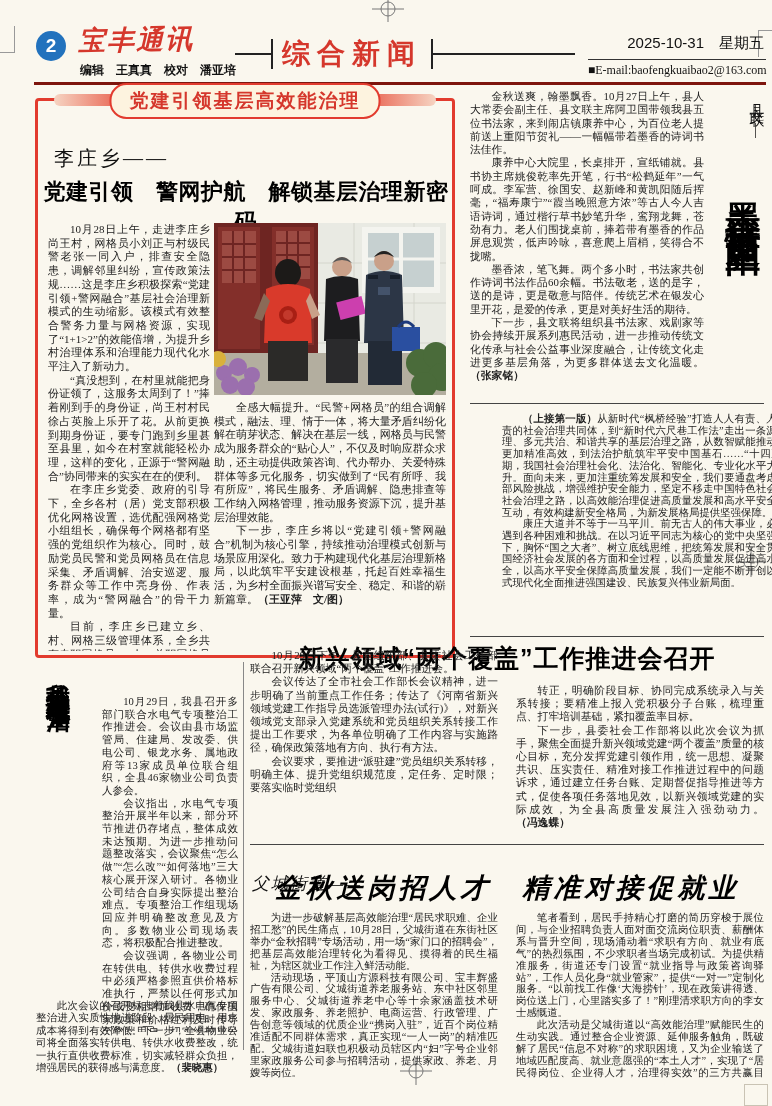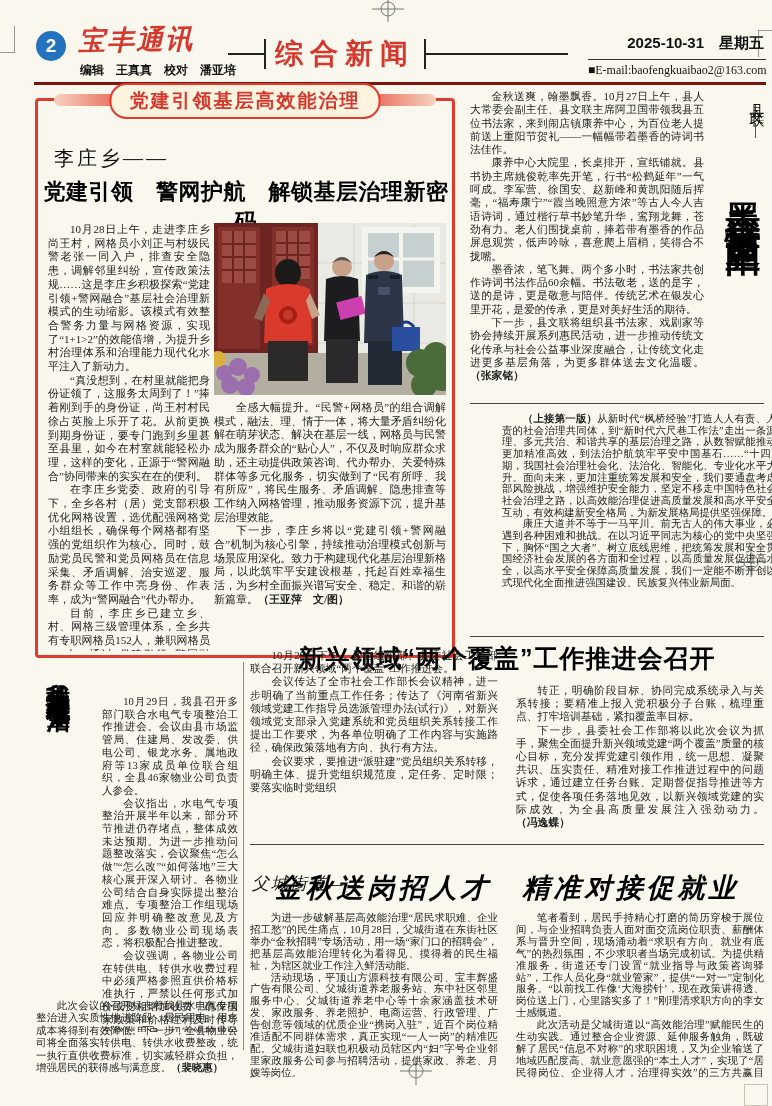--- a/index.html
+++ b/index.html
@@ -15,25 +15,25 @@
   #mark-tl{left:0;top:26px;width:14px;height:26px;border-right:1px solid #999;border-bottom:1px solid #999;}
   #mark-tr{right:0;top:30px;width:13px;height:26px;border-left:1px solid #999;border-top:1px solid #999;}
   #mark-br{left:744px;top:1084px;width:22px;height:20px;border:1px solid #c9c3b4;}
 
   
   #page-circle{position:absolute;left:36px;top:31px;width:30px;height:30px;border-radius:50%;
     background:#2272bd;color:#fff;font-weight:bold;font-size:19px;display:flex;align-items:center;justify-content:center;}
   #masthead{position:absolute;left:78px;top:22px;font-style:italic;font-weight:bold;font-size:27px;
     color:#d5372c;letter-spacing:2px;transform:rotate(-1deg);}
   #staff-line{position:absolute;left:80px;top:62px;font-weight:bold;font-size:12px;color:#111;}
-  #section-wrap{position:absolute;left:228px;top:34px;width:340px;height:40px;display:flex;align-items:center;justify-content:center;}
+  #section-wrap{position:absolute;left:235px;top:34px;width:340px;height:40px;display:flex;align-items:center;justify-content:center;}
   .hline{height:2px;background:#222;}
   .vbar{width:2px;height:30px;background:#222;}
   #section-title{font-weight:bold;font-size:28px;color:#d5372c;letter-spacing:7px;padding:0 9px;white-space:nowrap;}
-  #issue-date{position:absolute;right:8px;top:34px;width:200px;text-align:right;font-weight:bold;font-size:15px;color:#111;}
+  #issue-date{position:absolute;right:8px;top:34px;width:200px;text-align:right;font-weight:normal;font-size:15px;color:#111;}
   #date-rule{position:absolute;left:588px;top:59px;width:178px;height:1px;background:#333;}
   #email-line{position:absolute;left:588px;top:63px;font-size:12px;color:#111;}
   #header-rule{position:absolute;left:34px;top:82px;width:732px;height:3px;background:#7d150d;}
 
   
   .body-text{text-align:justify;overflow:hidden;}
   .body-text p{margin:0;text-indent:2em;}
   .byline{font-weight:bold;white-space:nowrap;}
 
   
@@ -129,21 +129,21 @@
   <div id="lead-box">
     <div class="badge-bar" id="badge-bar-left"></div>
     <div class="badge-bar" id="badge-bar-right"></div>
     <div id="lead-badge" class="sans">党建引领基层高效能治理</div>
     <div id="lead-kicker">李庄乡——</div>
     <div id="lead-headline" class="sans">党建引领　警网护航　解锁基层治理新密码</div>
 
     <div id="lead-col1" class="body-text">
         <p>10月28日上午，走进李庄乡尚王村，网格员小刘正与村级民警老张一同入户，排查安全隐患，调解邻里纠纷，宣传政策法规……这是李庄乡积极探索“党建引领+警网融合”基层社会治理新模式的生动缩影。该模式有效整合警务力量与网格资源，实现了“1+1&gt;2”的效能倍增，为提升乡村治理体系和治理能力现代化水平注入了新动力。</p>
         <p>“真没想到，在村里就能把身份证领了，这服务太周到了！”捧着刚到手的身份证，尚王村村民徐占英脸上乐开了花。从前更换到期身份证，要专门跑到乡里甚至县里，如今在村室就能轻松办理，这样的变化，正源于“警网融合”协同带来的实实在在的便利。</p>
-        <p>在李庄乡党委、政府的引导下，全乡各村（居）党支部积极优化网格设置，选优配强网格党小组组长，确保每个网格都有坚强的党组织作为核心。同时，鼓励党员民警和党员网格员在信息采集、矛盾调解、治安巡逻、服务群众等工作中亮身份、作表率，成为“警网融合”代办帮办。</p>
+        <p>在李庄乡党委、政府的引导下，全乡各村（居）党支部积极优化网格设置，选优配强网格党小组组长，确保每个网格都有坚强的党组织作为核心。同时，鼓励党员民警和党员网格员在信息采集、矛盾调解、治安巡逻、服务群众等工作中亮身份、作表率，成为“警网融合”的骨干力量。</p>
         <p>目前，李庄乡已建立乡、村、网格三级管理体系，全乡共有专职网格员152人，兼职网格员190人。通过“党建引领+警网融合”模式的深入实践，有效激活了基层治理的“末梢神经”，实现了对辖区治安要素的精准掌握和动态管控，群众安</p>
       </div>
 
     <div id="lead-photo">
       <svg width="232" height="172" viewBox="0 0 232 172">
         <rect width="232" height="172" fill="#c9c6bc"></rect>
         <rect x="104" width="128" height="172" fill="#e9eae3"></rect>
         <g stroke="#d4d5cc" stroke-width="1">
           <line x1="104" y1="40" x2="232" y2="40"></line>
             <line x1="104" y1="80" x2="232" y2="80"></line>

